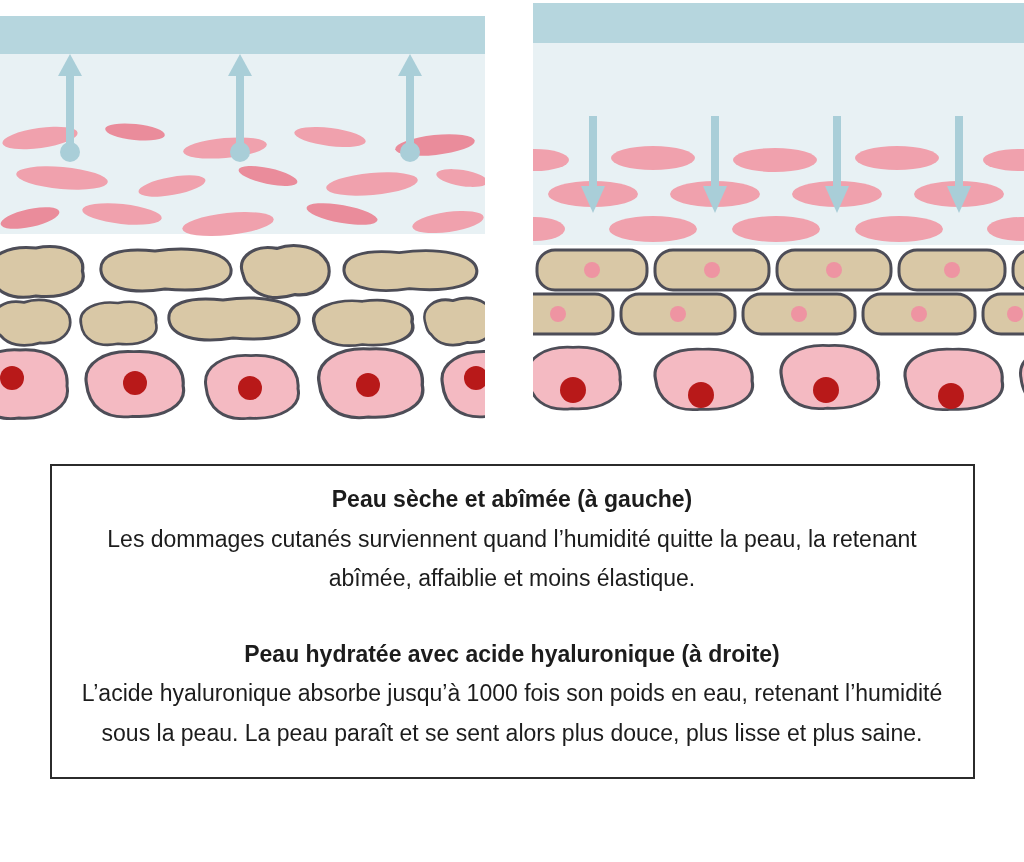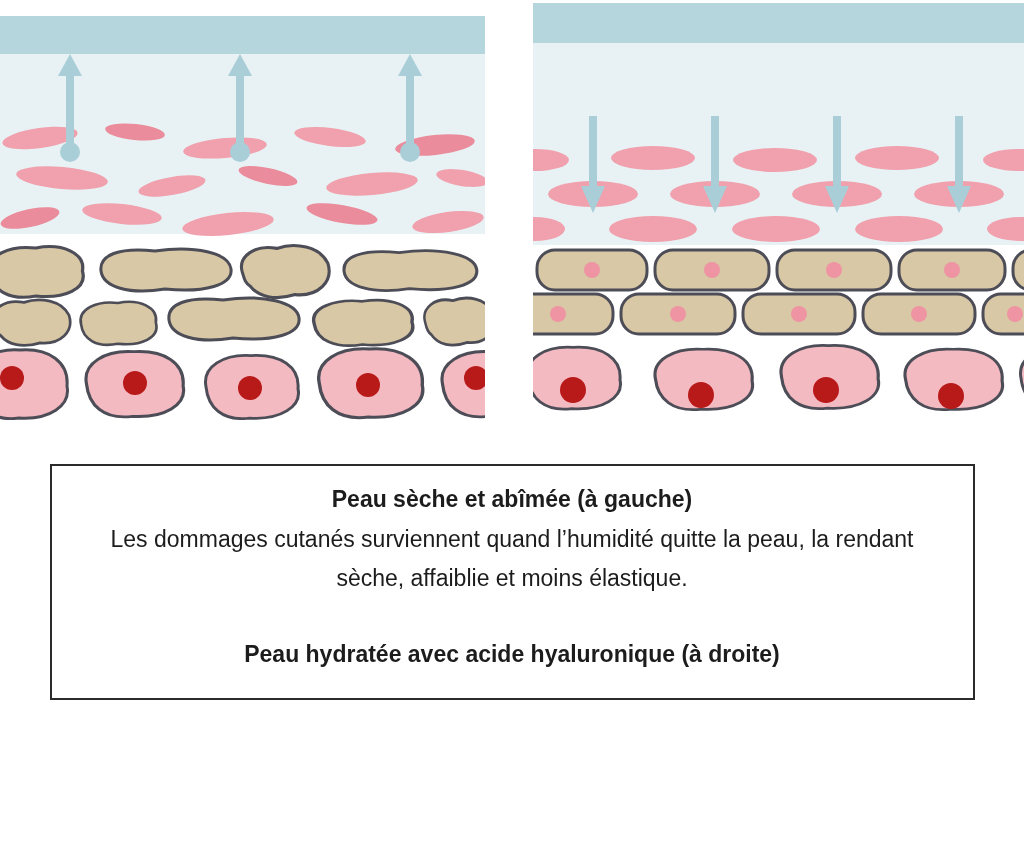--- a/index.html
+++ b/index.html
@@ -188,20 +188,21 @@
         <circle class="nucleus" cx="293" cy="390" r="13"></circle>
         <circle class="nucleus" cx="418" cy="396" r="13"></circle>
       </g>
     </svg>
 
   </div>
 
   <div class="caption-box">
     <div class="caption-section">
       <p class="caption-title">Peau sèche et abîmée (à gauche)</p>
-      <p class="caption-body">Les dommages cutanés surviennent quand l’humidité quitte la peau, la rendant sèche, affaiblie et moins élastique.</p>
+      <p class="caption-body">Les dommages cutanés surviennent quand l’humidité quitte la peau, la retenant abîmée, affaiblie et moins élastique.</p>
     </div>
     <div class="caption-section">
       <p class="caption-title">Peau hydratée avec acide hyaluronique (à droite)</p>
+      <p class="caption-body">L’acide hyaluronique absorbe jusqu’à 1000 fois son poids en eau, retenant l’humidité sous la peau. La peau paraît et se sent alors plus douce, plus lisse et plus saine.</p>
     </div>
   </div>
 
 </div>
 
 </body></html>

